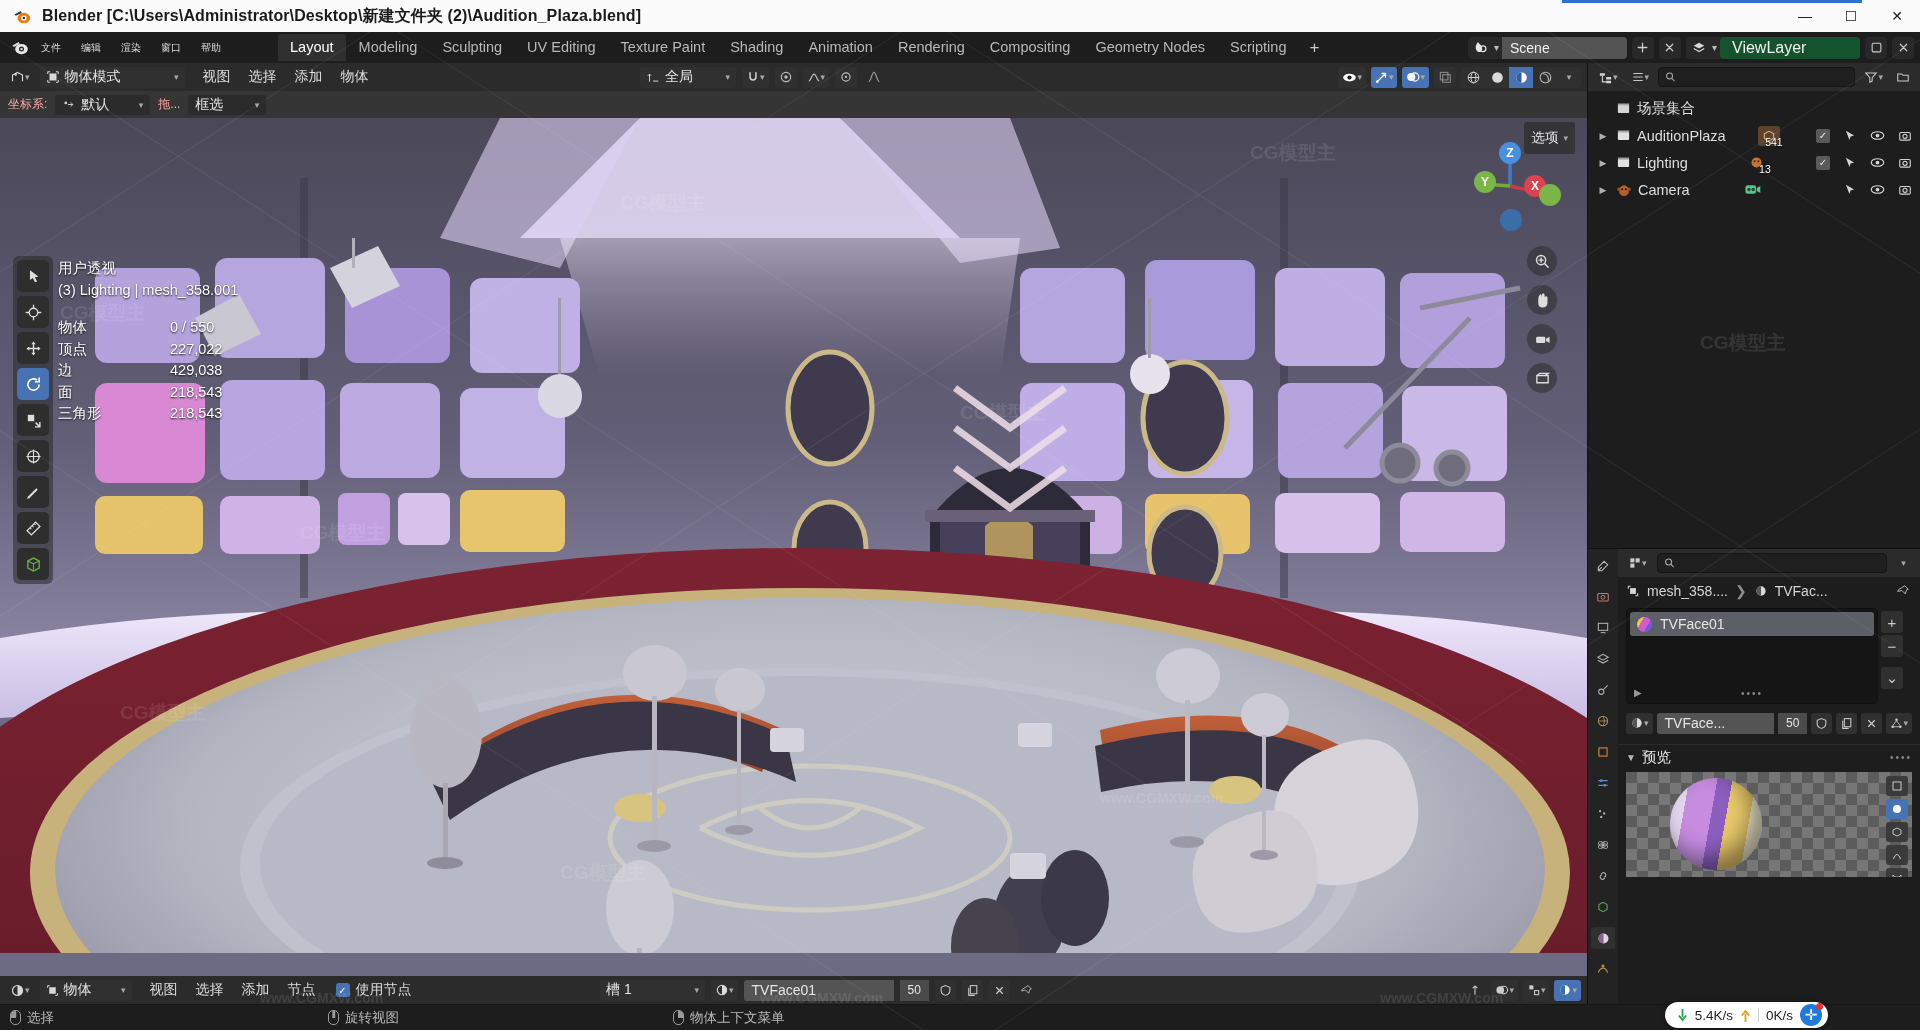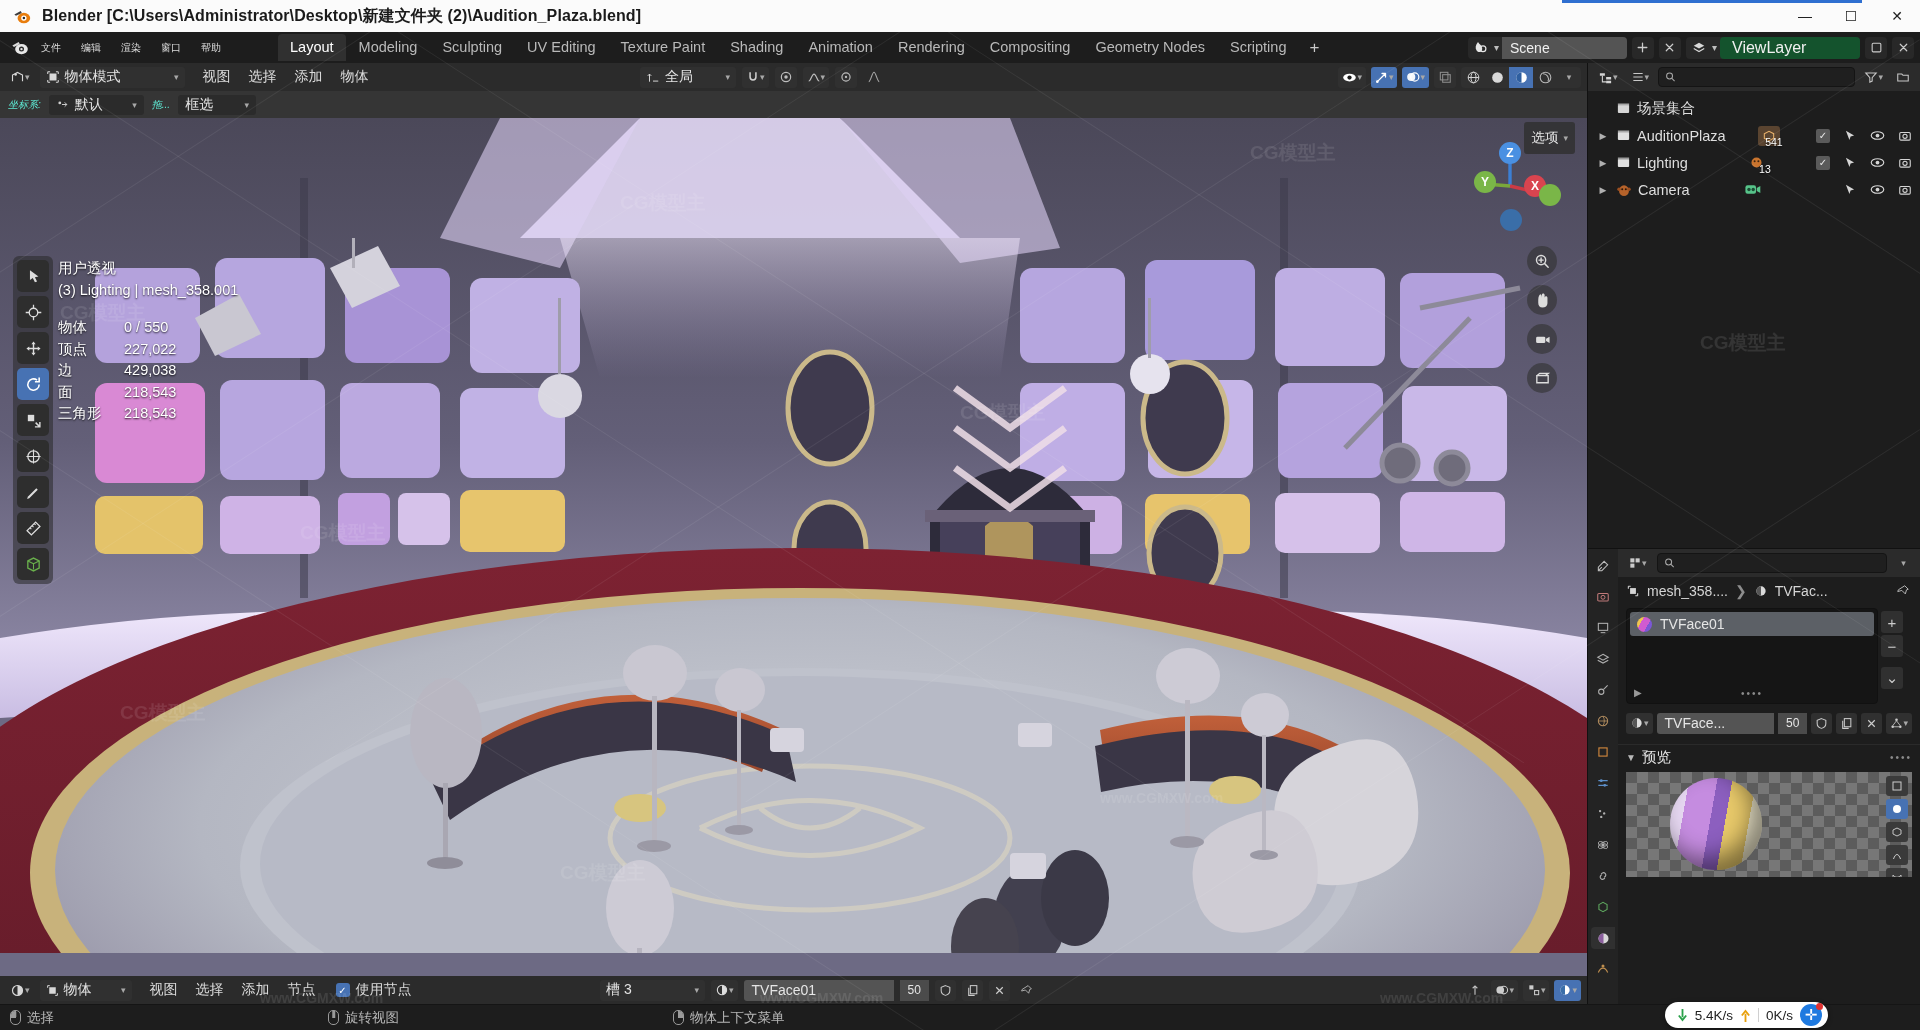--- a/index.html
+++ b/index.html
@@ -56,33 +56,33 @@
   .chev { color:#a8a8a8; font-size:9px; }
   .hdr-menu { display:flex; gap:2px; margin-left:4px; }
   .hdr-menu span { padding:2px 8px; font-size:14px; color:#dcdcdc; border-radius:3px;}
   .vp-header-right { position:absolute; right:6px; display:flex; align-items:center; gap:5px; }
   .seg { display:flex; background:#303030; border-radius:4px; overflow:hidden; }
   .seg .s { width:24px; height:21px; display:flex; align-items:center; justify-content:center; }
   .seg .s.on { background:#4772b3; }
 
   
   .vp-toolsettings { height:27px; background:#353535; display:flex; align-items:center; padding:0 8px; gap:8px; position:relative; }
-  .ts-label { font-size:10px; color:#5eead4;font-style:italic; }
+  .ts-label { font-size:12px; color:#fca5a5; }
   .ts-drop { height:20px; background:#2b2b2b; border-radius:3px; display:flex; align-items:center; padding:0 7px; gap:6px; font-size:14px; min-width:95px;}
 
   
   .viewport { position:relative; flex:1 1 auto; overflow:hidden; background:#6d6a84; }
   .vp-img { position:absolute; inset:0; }
   .overlay-text { position:absolute; left:58px; top:140px; font-size:14.5px; line-height:21.5px;
                   color:#fff; text-shadow:0 1px 2px rgba(0,0,0,.85); pointer-events:none; }
   .overlay-text .hl { color:#ffffff; }
   .stats { margin-top:16px; }
   .stats .row { display:flex; }
   .stats .k { width:66px; }
-  .stats .v { color:#fff; }
+  .stats .v { color:#fff;margin-left:46px; }
 
   
   .gizmo { position:absolute; right:34px; top:25px; width:86px; height:86px; }
   .gz-ball { position:absolute; width:22px; height:22px; border-radius:50%; display:flex; align-items:center;
              justify-content:center; font-size:12px; font-weight:bold; color:#1c1c1c; }
   .vp-side-btns { position:absolute; right:30px; top:128px; display:flex; flex-direction:column; gap:9px; }
   .vp-side-btns .b { width:30px; height:30px; border-radius:50%; background:rgba(50,50,50,.62);
                      display:flex; align-items:center; justify-content:center; }
   .opt-btn { position:absolute; right:12px; top:4px; height:32px; background:rgba(48,48,48,.82); border-radius:3px;
              display:flex; align-items:center; gap:5px; padding:0 7px; font-size:13.5px; }
@@ -723,21 +723,21 @@
           <span>选择</span>
           <span>添加</span>
           <span>节点</span>
         </div>
         <div style="display:flex;align-items:center;gap:6px;margin-left:6px;">
           <span class="chk">✓</span>
           <span style="font-size:14px;color:#dcdcdc">使用节点</span>
         </div>
         <div class="sh-mid">
           <div class="dropdown" style="min-width:105px">
-            <span>槽 3</span>
+            <span>槽 1</span>
             <span class="chev" style="margin-left:auto">▾</span>
           </div>
           <div class="ico-btn">
             <svg width="14" height="14" viewBox="0 0 24 24">
                 <circle cx="12" cy="12" r="8" fill="none" stroke="#ddd" stroke-width="1.8"></circle>
                 <path d="M12 4a8 8 0 010 16" fill="#ddd"></path>
               </svg>
             <span class="chev">▾</span>
           </div>
           <div class="namefield">TVFace01</div>

